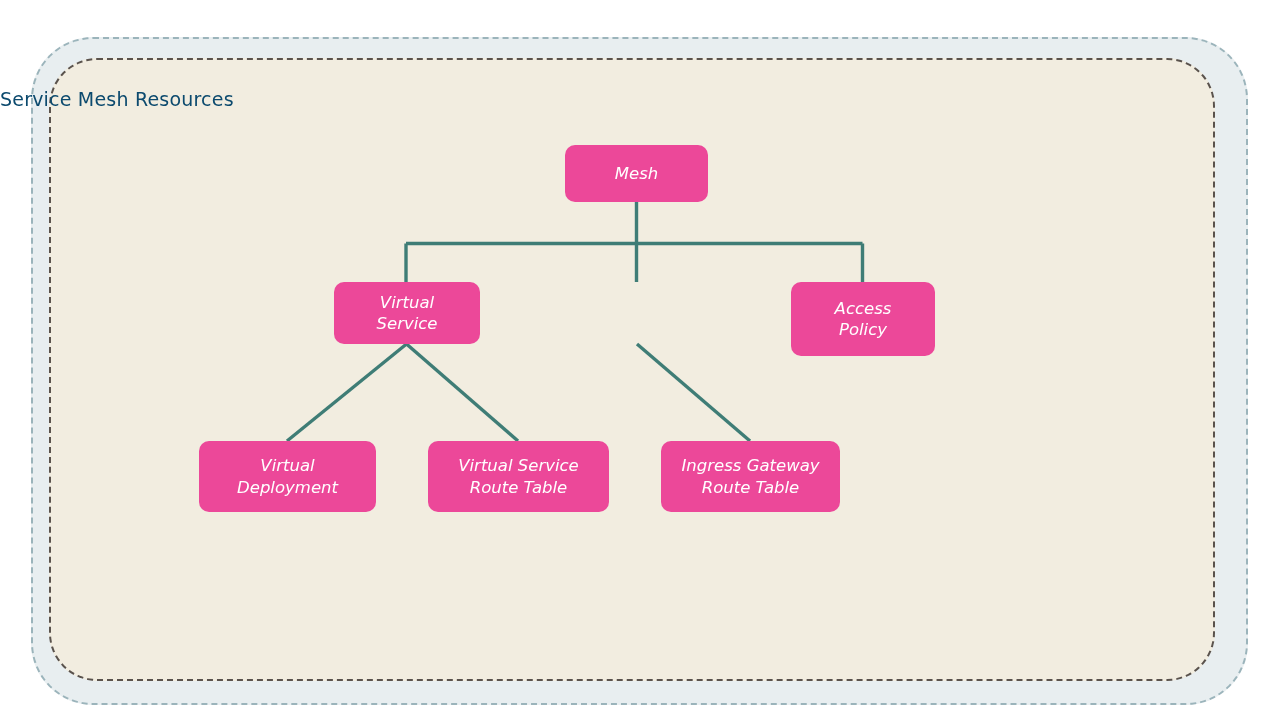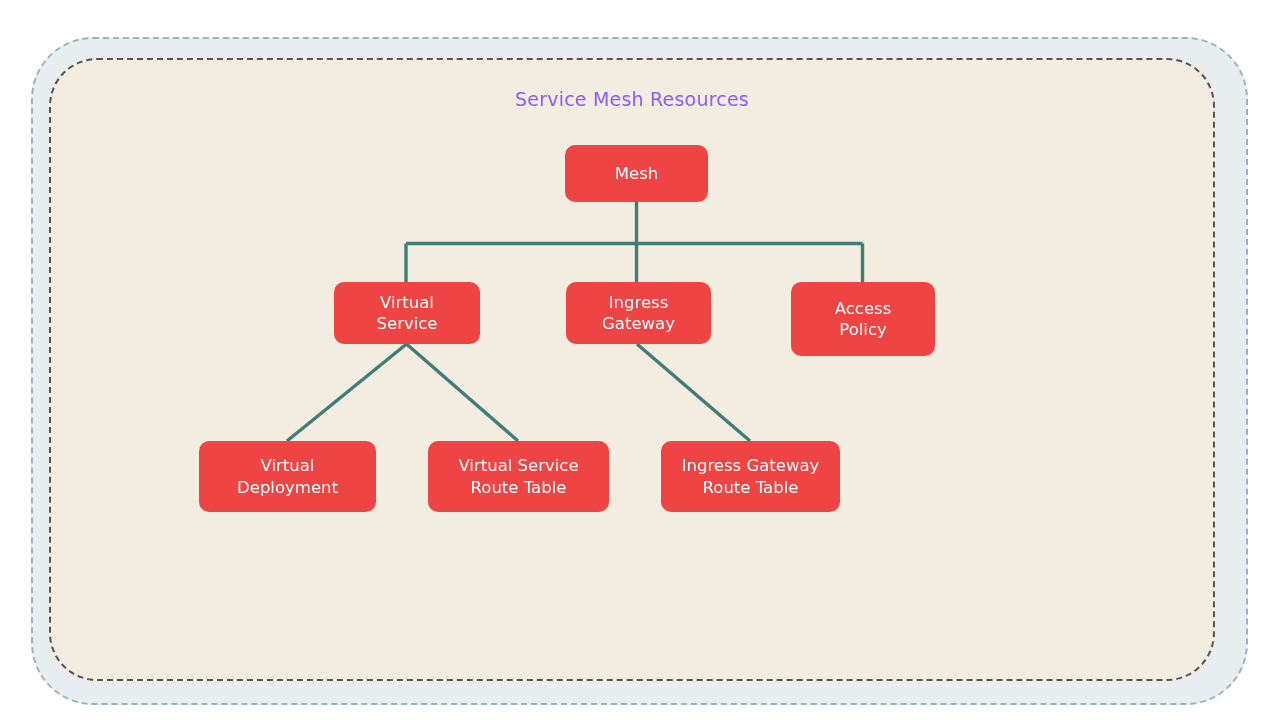--- a/index.html
+++ b/index.html
@@ -47,51 +47,51 @@
     border: 2px dashed #5a524c;
     border-radius: 48px;
   }
 
   
   .diagram-title {
     position: absolute;
     left: 0;
     top: 88px;
     width: 1264px;
-    text-align: center;
     font-size: 19px;
-    color: #8b5cf6;
+    color: #0c4a6e;
     letter-spacing: 0.2px;
     white-space: nowrap;
   }
 
   
   #connectors {
     position: absolute;
     left: 0; top: 0;
     width: 1280px;
     height: 720px;
     pointer-events: none;
   }
 
   
   .node {
     position: absolute;
     box-sizing: border-box;
-    background: #ef4444;
+    background: #ec4899;
     border-radius: 10px;
     color: #ffffff;
     display: flex;
     align-items: center;
     justify-content: center;
     text-align: center;
     line-height: 1.28;
     font-size: 16.5px;
     padding: 2px 8px;
     z-index: 3;
+    font-style: italic;
   }
   .node .node-label {
     display: block;
     white-space: pre-line;
   }
 
   
   .node-mesh          { left: 565px; top: 145px; width: 143px; height: 57px; }
   .node-vs            { left: 334px; top: 282px; width: 146px; height: 62px; }
   .node-ig            { left: 566px; top: 282px; width: 145px; height: 62px; }
@@ -133,24 +133,20 @@
 
   <div class="node node-mesh">
     <span class="node-label">Mesh</span>
   </div>
 
   <div class="node node-vs">
     <span class="node-label">Virtual
 Service</span>
   </div>
 
-  <div class="node node-ig">
-    <span class="node-label">Ingress
-Gateway</span>
-  </div>
 
   <div class="node node-ap">
     <span class="node-label">Access
 Policy</span>
   </div>
 
   <div class="node node-vd">
     <span class="node-label">Virtual
 Deployment</span>
   </div>

